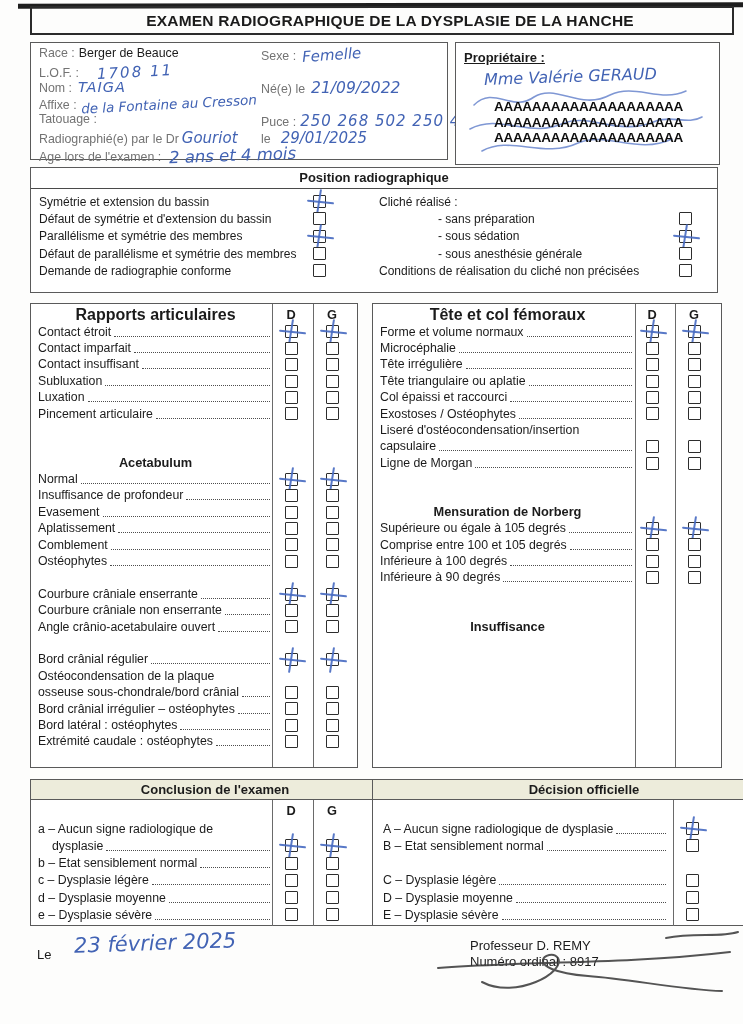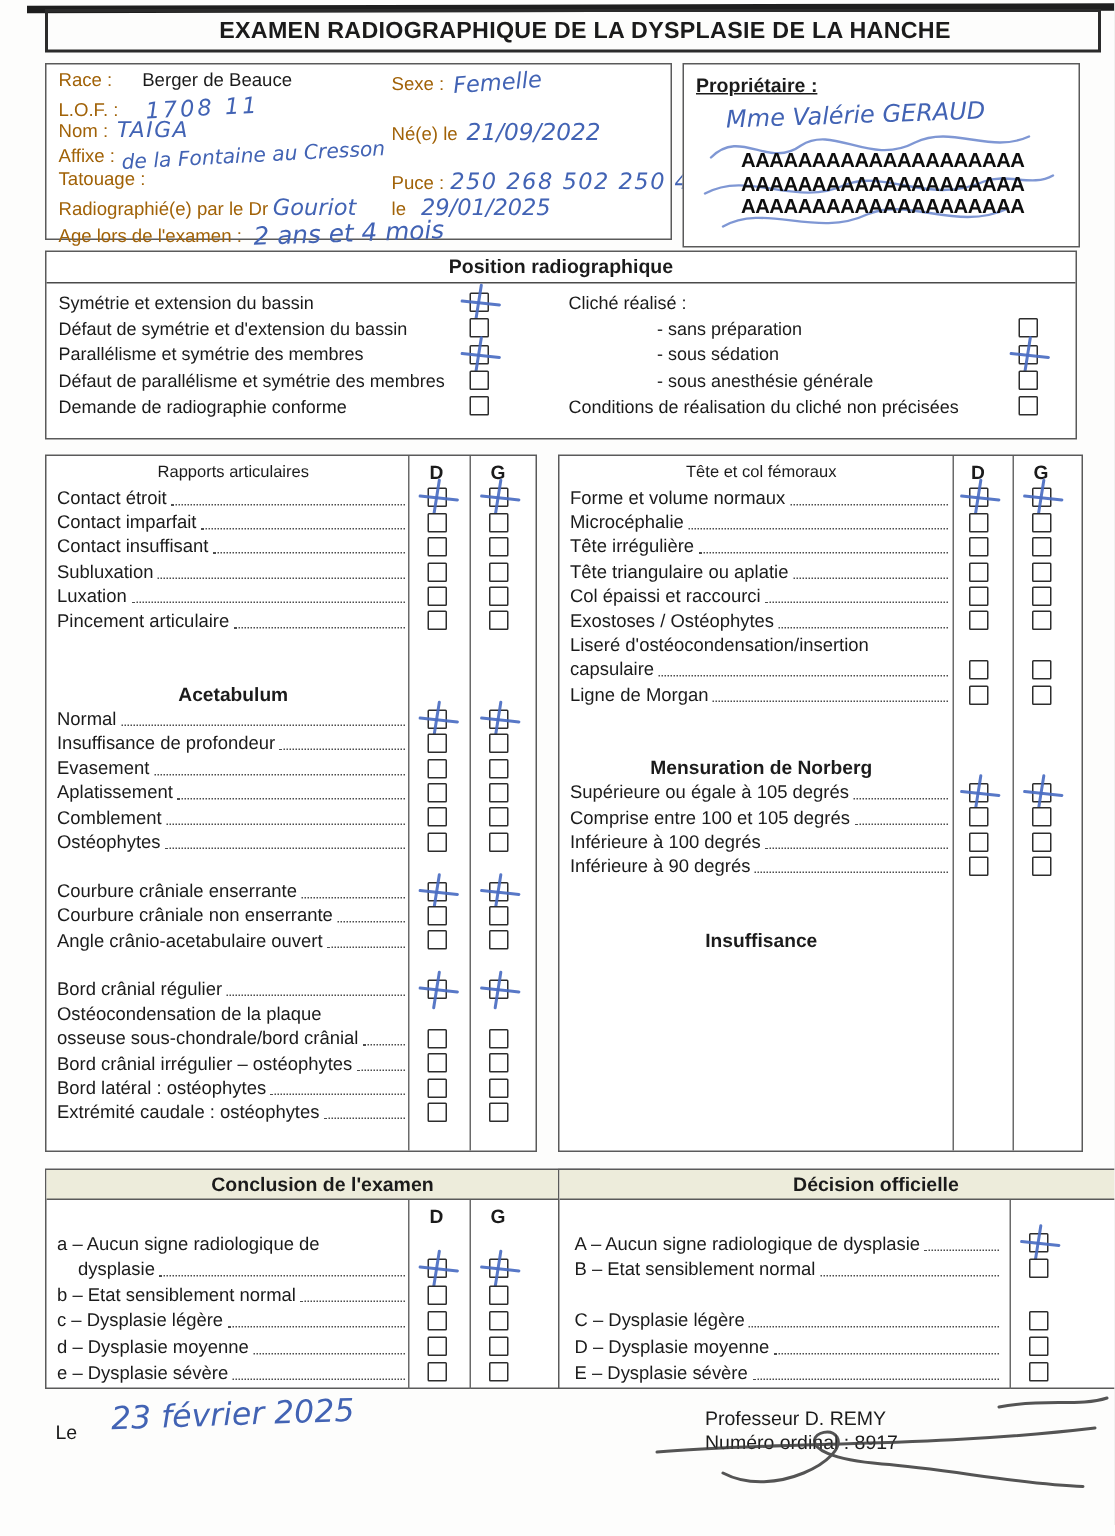--- a/index.html
+++ b/index.html
@@ -8,22 +8,22 @@
   .scan-band{position:absolute;left:18px;top:3px;width:725px;height:5px;background:#1e1e1e;transform:rotate(-0.12deg);}
   
   .title-box{position:absolute;left:30px;top:6px;width:684px;height:25px;border:2px solid #2b2b2b;
              display:flex;align-items:center;justify-content:center;padding-left:16px;}
   .title-box span{font-weight:700;font-size:15.5px;letter-spacing:.2px;}
   
   .box{border:1.2px solid #5a5a5a;background:#fff;}
   .hdr-left{position:absolute;left:30px;top:42px;width:418px;height:118px;padding:3px 0 0 8px;box-sizing:border-box;}
   .hrow{position:relative;height:16.6px;font-size:12.4px;white-space:nowrap;}
   .hcol2{position:absolute;left:222px;top:0;white-space:nowrap;}
-  .plabel{color:#a16207;}
-  .pvalue{margin-left:20px;}
+  .plabel{color:#737373;}
+  .pvalue{margin-left:4px;}
   .hw{color:#4263b4;font-family:"DejaVu Sans",sans-serif;font-style:italic;display:inline-block;}
   .hw-sexe{font-size:15px;transform:rotate(-4deg);margin-left:6px;}
   .hw-lof{font-size:15px;transform:rotate(-3deg);margin-left:18px;letter-spacing:2px;}
   .hw-nom{font-size:14.5px;margin-left:6px;letter-spacing:1px;}
   .hw-ne{font-size:15.5px;margin-left:6px;}
   .hw-affixe{font-size:13.5px;transform:rotate(-3deg);margin-left:4px;}
   .hw-puce{font-size:15px;margin-left:4px;letter-spacing:1px;}
   .hw-dr{font-size:15px;margin-left:3px;}
   .hw-le{font-size:15px;margin-left:10px;}
   .hw-age{font-size:16.5px;transform:rotate(-2deg);margin-left:8px;}
@@ -63,21 +63,21 @@
   .trow{position:relative;height:16.4px;display:flex;align-items:center;padding-left:7px;font-size:12.3px;}
   .lab-area{width:235px;display:flex;align-items:center;overflow:visible;white-space:nowrap;}
   .box-tete .lab-area{width:255px;}
   .leader{flex:1;border-bottom:1.6px dotted #4d4d4d;height:9px;margin:0 3px;}
   .trow .cb{position:absolute;top:2px;}
   .box-rapports .cb-d{left:254px;} .box-rapports .cb-g{left:295px;}
   .box-tete .cb-d{left:273px;} .box-tete .cb-g{left:315px;}
   .colhead{position:absolute;top:0;width:20px;text-align:center;font-weight:700;font-size:12.8px;}
   .box-rapports .ch-d{left:250px;} .box-rapports .ch-g{left:291px;}
   .box-tete .ch-d{left:269px;} .box-tete .ch-g{left:311px;}
-  .head-title{font-weight:400;font-size:11px;justify-content:center;}
+  .head-title{font-weight:700;font-size:16px;justify-content:center;}
   .t-head .row-label{font-weight:700;font-size:12.8px;width:100%;text-align:center;}
   .ind .row-label{padding-left:14px;}
   
   .cdbox{position:absolute;top:779px;height:147px;box-sizing:border-box;border:1.2px solid #5a5a5a;background:#fff;}
   .box-conclusion{left:30px;width:370px;}
   .box-decision{left:372px;width:424px;}
   .cd-title{height:19px;background:#edecdb;border-bottom:1.2px solid #5a5a5a;text-align:center;
             font-weight:700;font-size:13px;line-height:19px;}
   .cd-content{position:relative;height:126px;padding-top:3px;box-sizing:border-box;}
   .box-conclusion .v1{left:241px;} .box-conclusion .v2{left:282px;}

